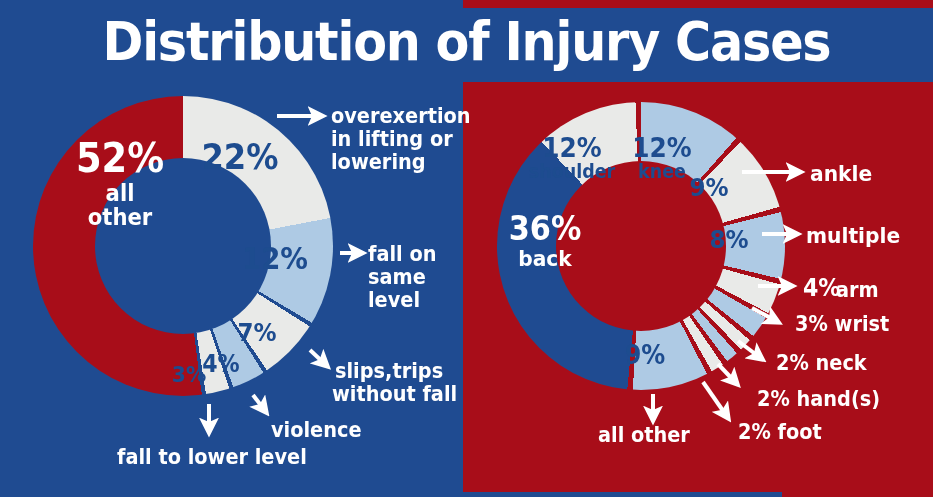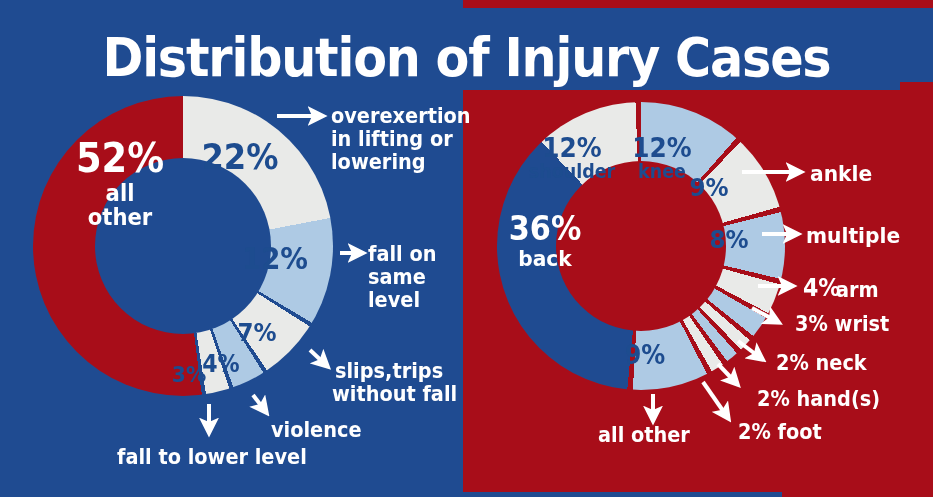--- a/index.html
+++ b/index.html
@@ -31,21 +31,21 @@
   .panel-bottom-strip{
     position:absolute; left:0; bottom:0; width:933px; height:5px;
     background:#1f4b91;
   }
   .panel-bottom-strip-red{
     position:absolute; left:782px; bottom:0; width:151px; height:5px;
     background:#a80d19;
   }
   
   .title-band{
-    position:absolute; left:0; top:16px; width:758px; height:82px;
+    position:absolute; left:0; top:0; width:758px; height:82px;
     z-index:6;
   }
   .title-band-bg{
     position:absolute; left:0; top:8px; width:900px; height:66px;
     background:#1f4b91;
   }
   .title-text{
     position:absolute; left:0; top:0; width:933px; height:82px;
     display:flex; align-items:center; justify-content:center;
     color:#ffffff;

